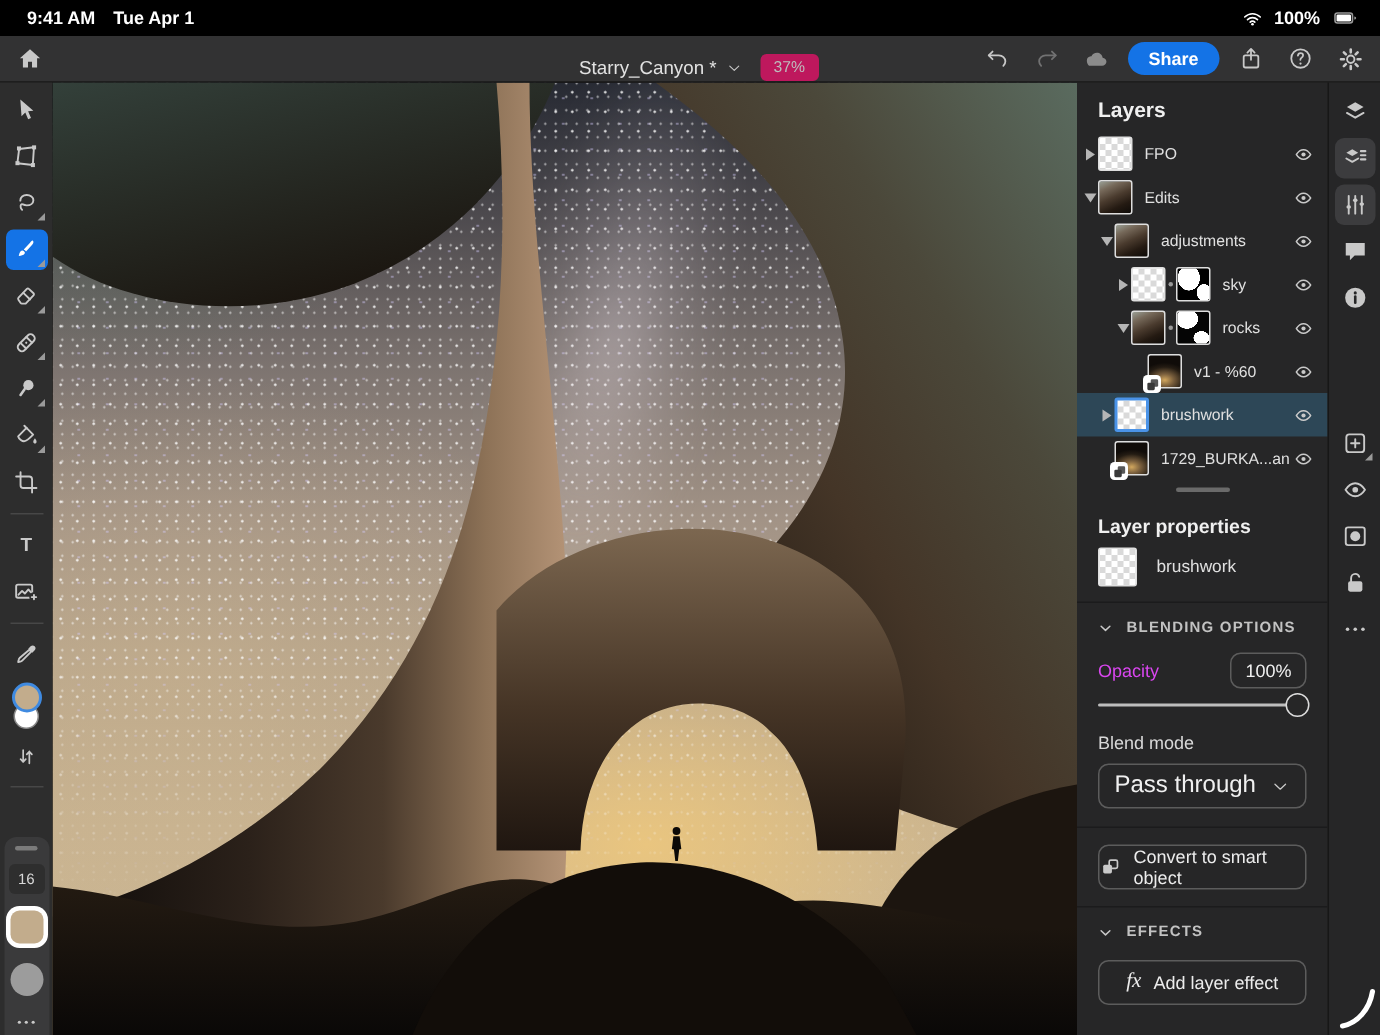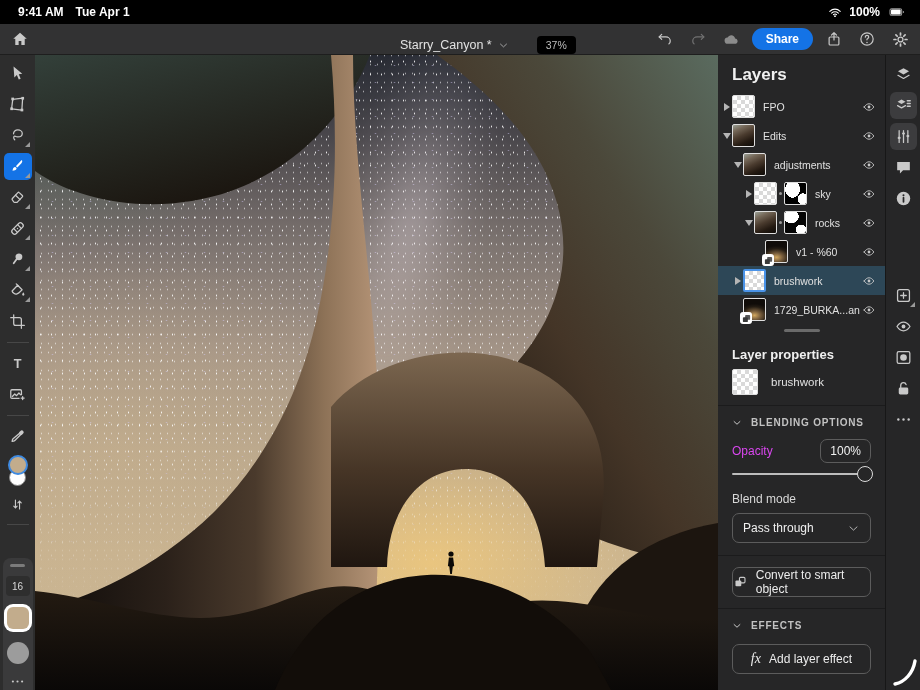--- a/index.html
+++ b/index.html
@@ -8,23 +8,23 @@
   
   .statusbar{position:absolute;top:0;left:0;right:0;height:24px;display:flex;
     justify-content:space-between;align-items:center;padding:0 12px 0 18px;box-sizing:border-box;
     font-size:12px;font-weight:700;color:#fff;background:#000;}
   .sb-left{display:flex;gap:12px;align-items:flex-end;}
   .sb-right{display:flex;gap:6px;align-items:center;}
   
   .toolbar{position:absolute;top:24px;left:0;right:0;height:31px;background:#323233;
     display:flex;align-items:center;border-bottom:1px solid #1e1e1e;box-sizing:border-box;}
   .tb-home{margin-left:8px;width:26px;height:26px;display:flex;align-items:center;justify-content:center;}
-  .tb-center{position:absolute;left:400px;display:flex;align-items:center;gap:28px;margin-top:12px;}
+  .tb-center{position:absolute;left:386px;display:flex;align-items:center;gap:12px;margin-top:12px;}
   .doc-title{display:flex;align-items:center;gap:6px;font-size:12.5px;color:#e2e2e2;}
-  .zoom-badge{background:#000000;color:#bdbdbd;font-size:10.5px;padding:3px 9px;border-radius:4px;}
+  .zoom-badge{background:#be185d;color:#bdbdbd;font-size:10.5px;padding:3px 9px;border-radius:4px;}
   .tb-right{position:absolute;right:8px;display:flex;align-items:center;gap:9px;}
   .tb-btn{width:24px;height:24px;display:flex;align-items:center;justify-content:center;}
   .share-btn{background:#1473E6;color:#fff;font-size:12px;font-weight:700;border-radius:12px;
     padding:4px 14px;display:flex;align-items:center;}
   
   .ic svg{display:block;stroke:#c9c9c9;fill:none;stroke-width:1.6;stroke-linecap:round;stroke-linejoin:round;}
   .ic svg .f{fill:#c9c9c9;stroke:none;}
   .ic.dim svg{opacity:.42;}
   
   .leftrail{position:absolute;top:55px;left:0;width:35px;bottom:0;background:#2d2d2d;
@@ -67,21 +67,21 @@
     background-position:0 0,3px 5px,8px 2px;
     -webkit-mask-image:linear-gradient(180deg,#000 0%,#000 58%,transparent 88%);
     mask-image:linear-gradient(180deg,#000 0%,#000 58%,transparent 88%);}
   .milkyway{position:absolute;left:300px;top:-40px;width:150px;height:420px;transform:rotate(13deg);
     background:radial-gradient(closest-side, rgba(240,228,236,.38), rgba(240,228,236,.12) 55%, transparent);
     filter:blur(10px);}
   .rocks{position:absolute;inset:0;}
   
   .layerspanel{position:absolute;top:55px;left:718px;width:168px;bottom:0;background:#262627;
     border-right:1px solid #171717;box-sizing:border-box;overflow:hidden;}
-  .panel-title{padding:10px 14px 7px;font-size:17px;font-weight:700;color:#f0f0f0;}
+  .panel-title{padding:10px 14px 7px;font-size:14px;font-weight:700;color:#f0f0f0;}
   .lrow{display:flex;align-items:center;height:29px;padding-right:7px;}
   .lrow.selected{background:#2d4757;}
   .ind{flex:none;}
   .triw{width:10px;flex:none;display:flex;justify-content:center;}
   .tri{width:0;height:0;}
   .tri.down{border-left:4.5px solid transparent;border-right:4.5px solid transparent;border-top:6px solid #b5b5b5;}
   .tri.right{border-top:4.5px solid transparent;border-bottom:4.5px solid transparent;border-left:6px solid #b5b5b5;}
   .thumb{position:relative;width:23px;height:23px;border-radius:2px;border:1px solid #dedede;
     box-sizing:border-box;flex:none;background:#777;}
   .thumb.selthumb{border:2px solid #4a93e8;}
@@ -107,21 +107,21 @@
     letter-spacing:.8px;font-weight:700;color:#c2c2c2;text-align:center;}
   .oprow{display:flex;align-items:center;justify-content:space-between;margin:9px 0 2px;}
   .oplabel{font-size:12px;color:#d946ef;}
   .opval{border:1px solid #5c5c5c;border-radius:7px;padding:4px 9px;font-size:12px;color:#f0f0f0;}
   .slider{position:relative;height:18px;margin:2px 0 0;}
   .slider .track{position:absolute;left:0;right:0;top:8px;height:2px;background:#bdbdbd;border-radius:1px;}
   .slider .handle{position:absolute;right:-2px;top:1px;width:14px;height:14px;border-radius:50%;
     background:#262627;border:1.6px solid #dcdcdc;}
   .bm-label{font-size:12px;color:#d8d8d8;margin-top:9px;}
   .selectbox{margin:7px 0 12px;height:28px;border:1px solid #5c5c5c;border-radius:7px;
-    display:flex;align-items:center;justify-content:space-between;padding:0 10px;font-size:12px;color:#f0f0f0;}
+    display:flex;align-items:center;justify-content:space-between;padding:0 10px;font-size:16px;color:#f0f0f0;}
   .panelbtn{margin:11px 14px;height:28px;border:1px solid #5c5c5c;border-radius:7px;
     display:flex;align-items:center;justify-content:center;gap:8px;font-size:12px;color:#ececec;}
   .fxg{font-style:italic;font-family:"Liberation Serif",serif;font-size:14px;color:#ececec;}
   
   .rightrail{position:absolute;top:55px;left:886px;right:0;bottom:0;background:#262627;
     display:flex;flex-direction:column;align-items:center;padding-top:4px;box-sizing:border-box;}
   .railbtn{position:relative;width:27px;height:27px;margin:2px 0;border-radius:6px;
     display:flex;align-items:center;justify-content:center;flex:none;}
   .railbtn.active{background:#3c3c3e;}
   .railspacer{height:66px;flex:none;}

